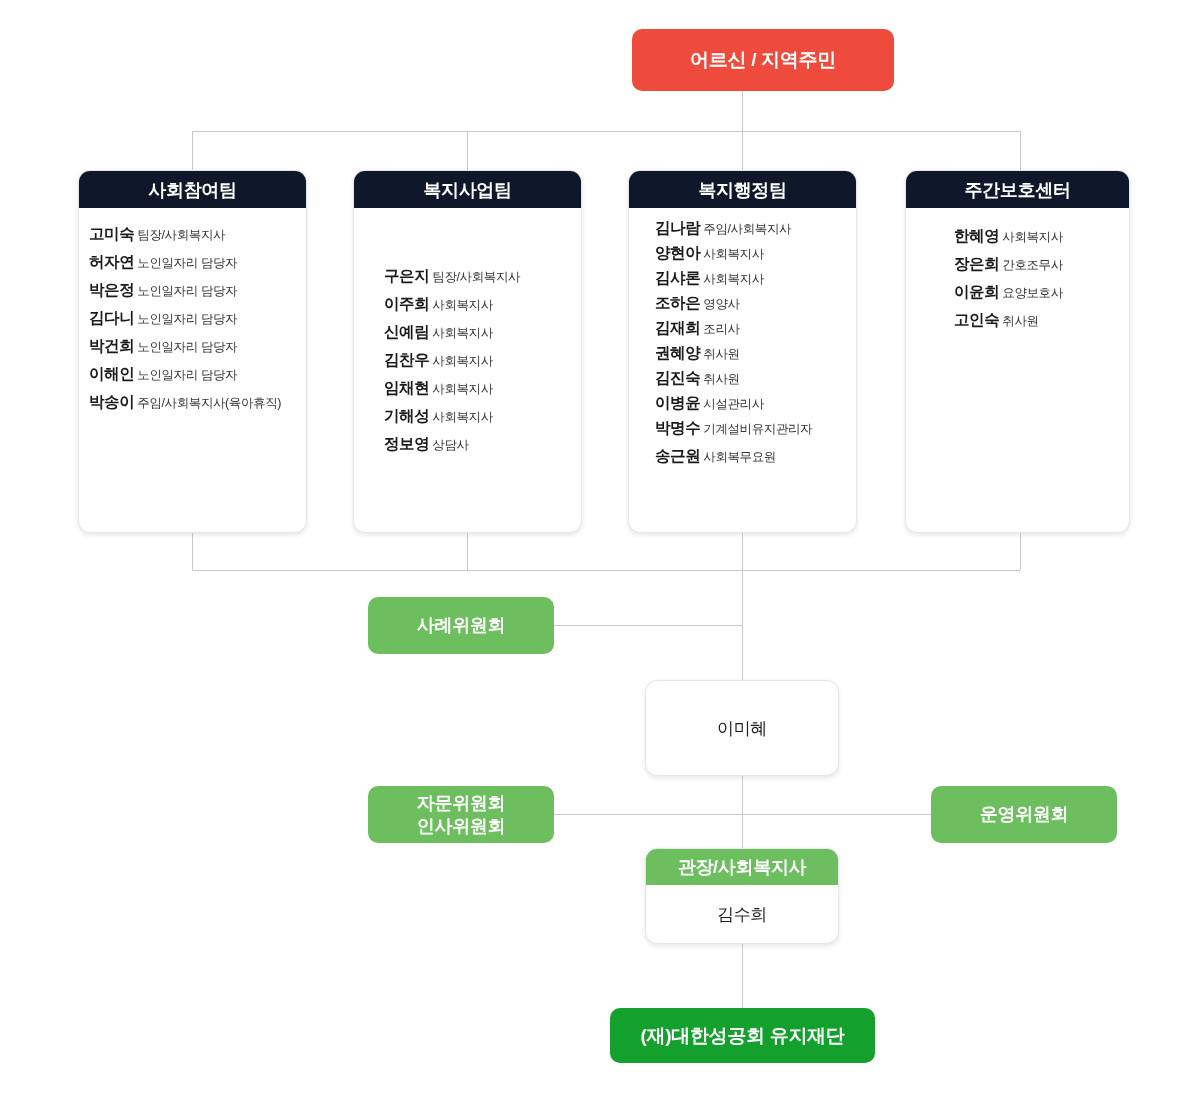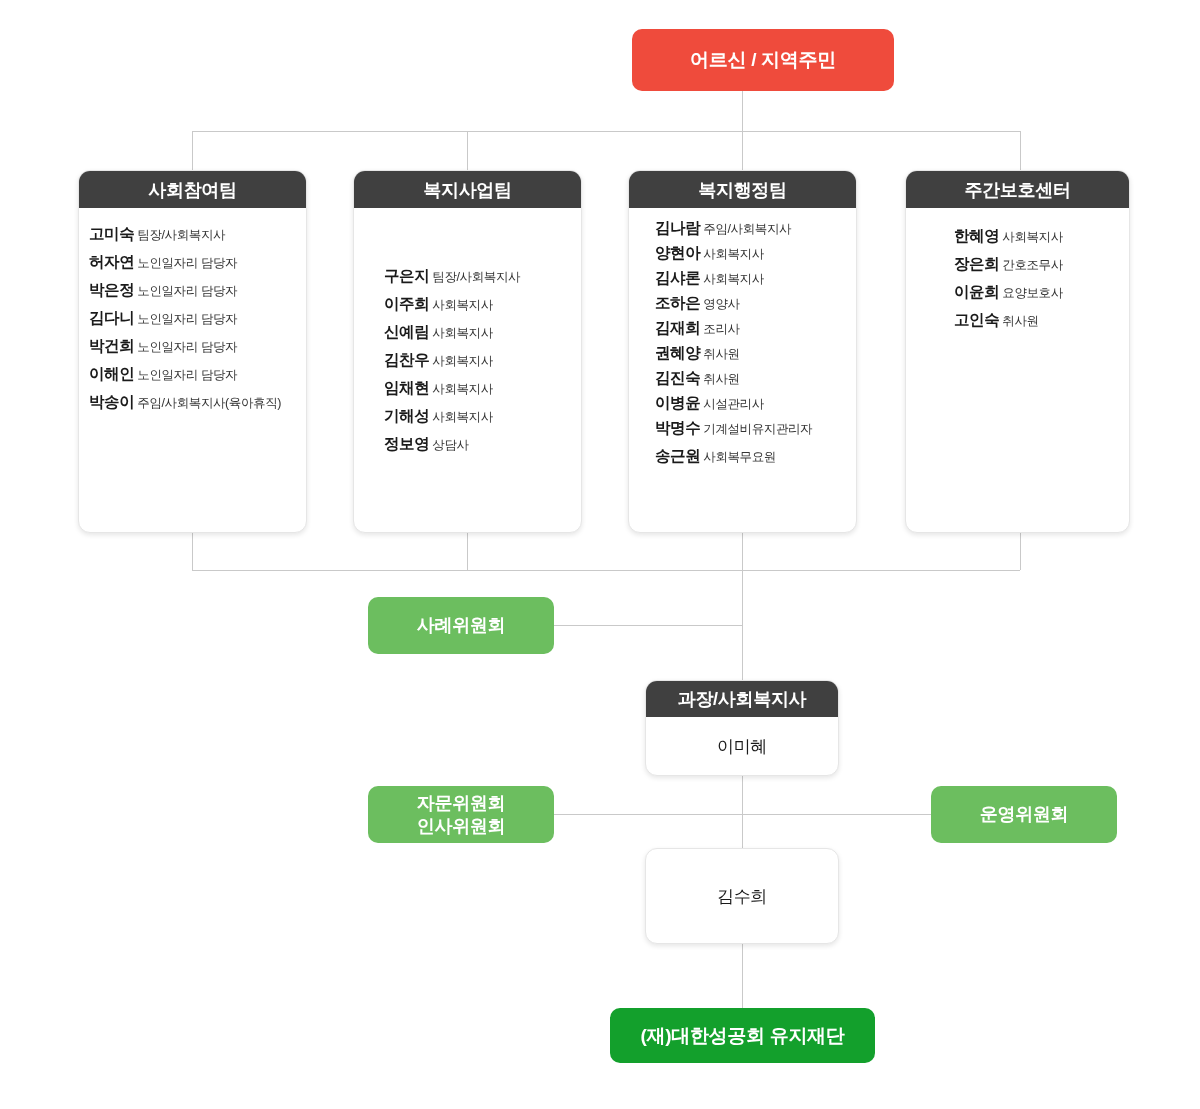--- a/index.html
+++ b/index.html
@@ -45,21 +45,21 @@
   }
   .card-head{
     color:#ffffff;
     font-weight:bold;
     font-size:18px;
     letter-spacing:-0.3px;
     text-align:center;
     display:flex;align-items:center;justify-content:center;
     flex:0 0 auto;
   }
-  .card-head.orange{background:#404040;}
+  .card-head.orange{background:#0f172a;}
   .card-head.green{background:#6cbe5f;}
   .card-body{flex:1 1 auto;}
 
   
   .members{
     padding:18px 0 0 0;
     margin:0;
     list-style:none;
   }
   .member{
@@ -242,36 +242,36 @@
         <li class="member">
           <span class="m-name">고인숙</span><span class="m-role">취사원</span>
         </li>
       </ul>
     </div>
   </div>
 
   <div class="node pill green" id="node-case">사례위원회</div>
 
   <div class="node card" id="card-manager">
-    <div class="card-head orange" style="height:36px;">과장/사회복지사</div>
     <div class="card-body">
       <div class="leader-name">이미혜</div>
     </div>
   </div>
 
   <div class="node pill green" id="node-advisory">
     <div style="display:flex;flex-direction:column;align-items:flex-end;">
       <span>자문위원회</span>
       <span>인사위원회</span>
     </div>
   </div>
 
   <div class="node pill green" id="node-steering">운영위원회</div>
 
   <div class="node card" id="card-director">
+    <div class="card-head green" style="height:36px;">관장/사회복지사</div>
     <div class="card-body">
       <div class="leader-name">김수희</div>
     </div>
   </div>
 
   <div class="node pill darkgreen" id="node-found">(재)대한성공회 유지재단</div>
 
 </div>
 
 </body></html>

